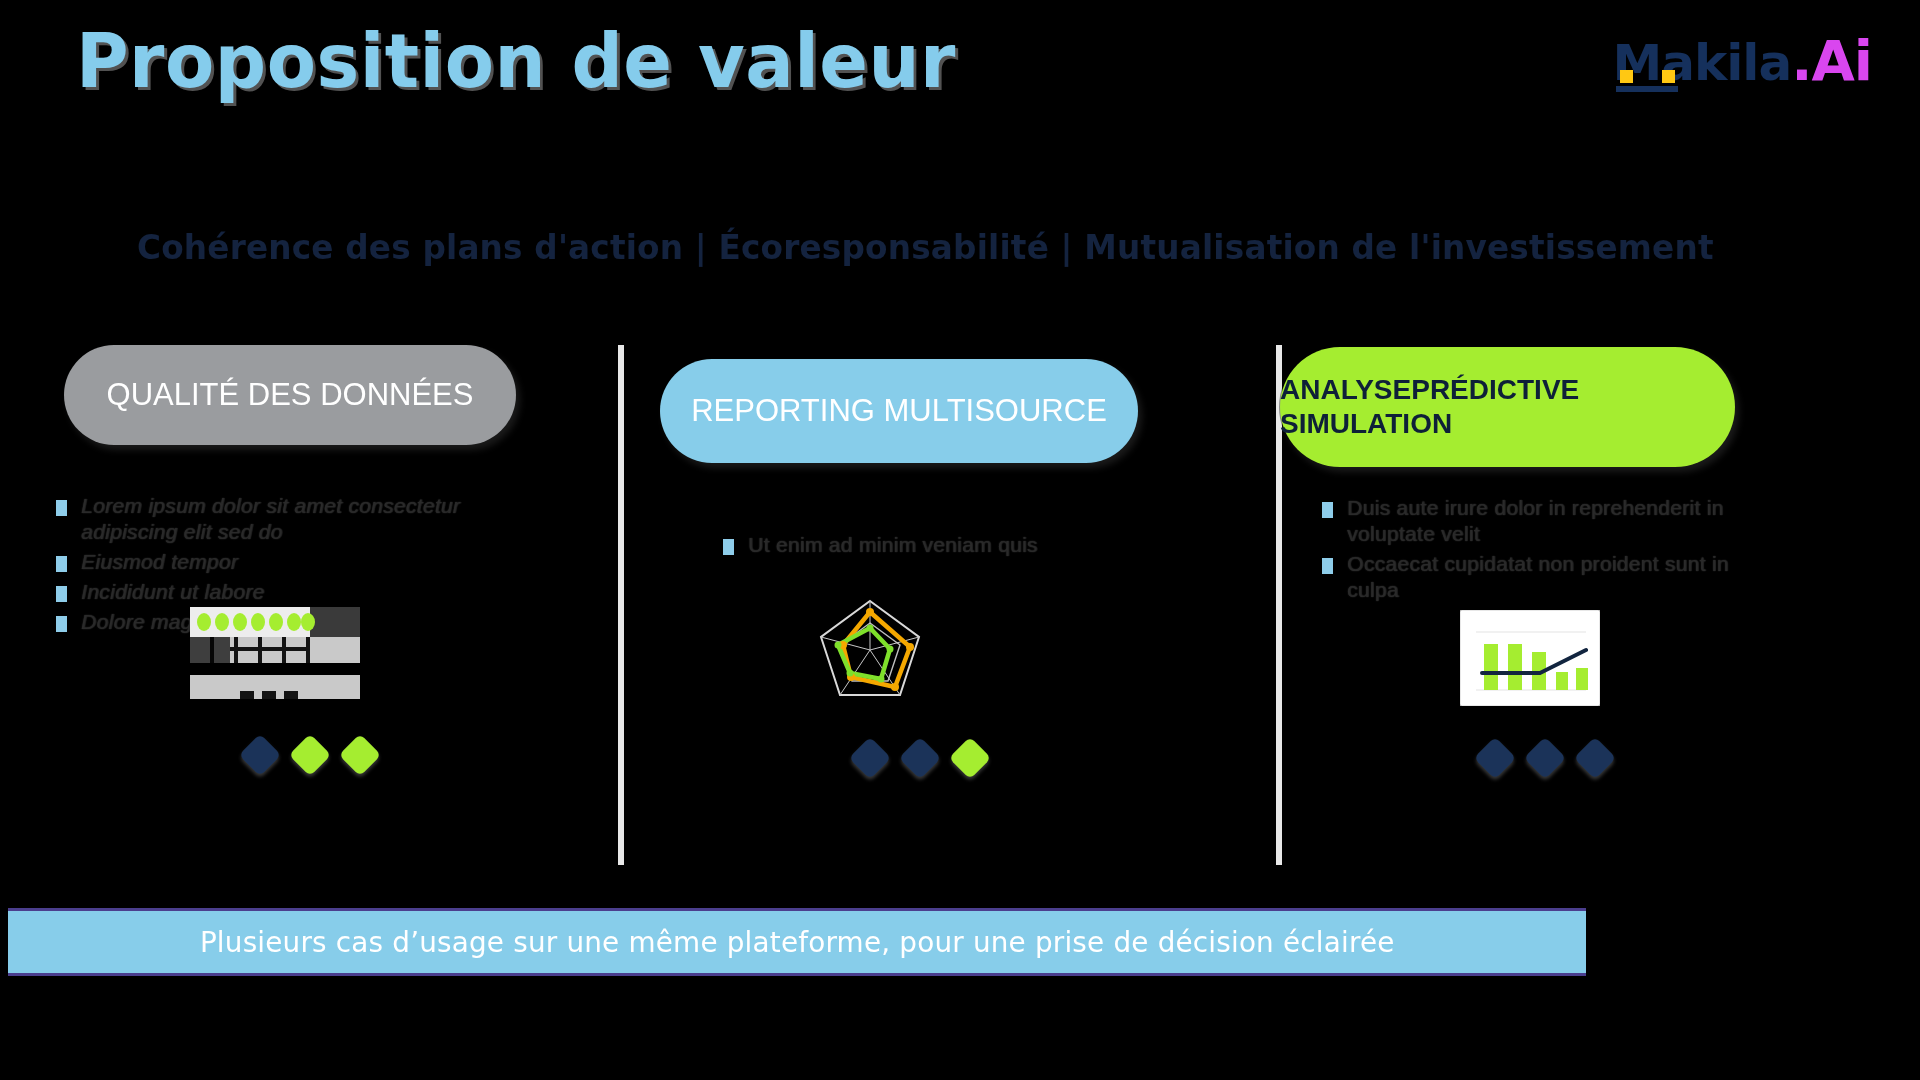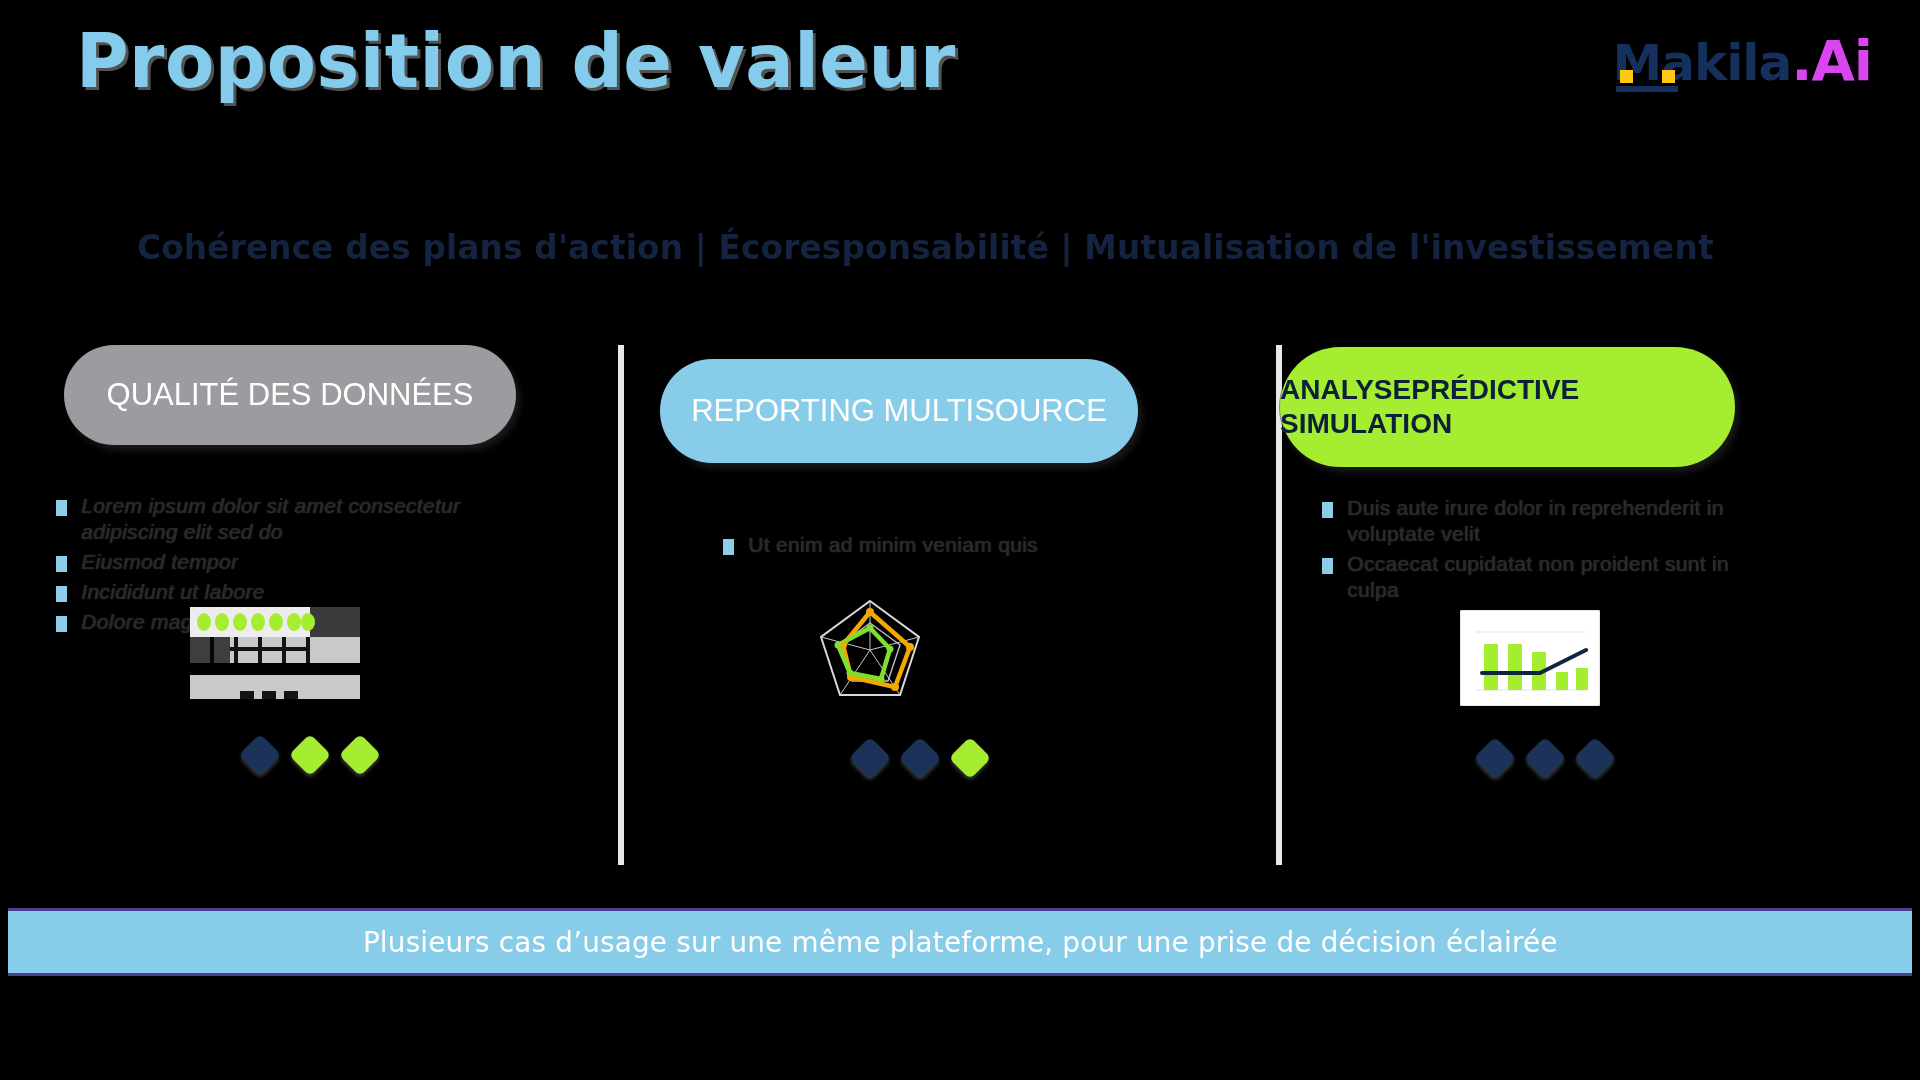--- a/index.html
+++ b/index.html
@@ -221,21 +221,21 @@
     box-shadow: 2px 2px 4px rgba(255,255,255,0.22);
   }
   .dot.navy  { background: #1B3359; }
   .dot.green { background: #A5ED30; }
 
   
   .footer {
     position: absolute;
     left: 8px;
     top: 908px;
-    width: 1904px;
+    width: 1578px;
     height: 68px;
     background: #87CDEA;
     border-top: 3px solid #4B3E8E;
     border-bottom: 3px solid #4B3E8E;
     display: flex;
     align-items: center;
     justify-content: center;
   }
   .footer-text {
     font-family: "DejaVu Sans", sans-serif;

